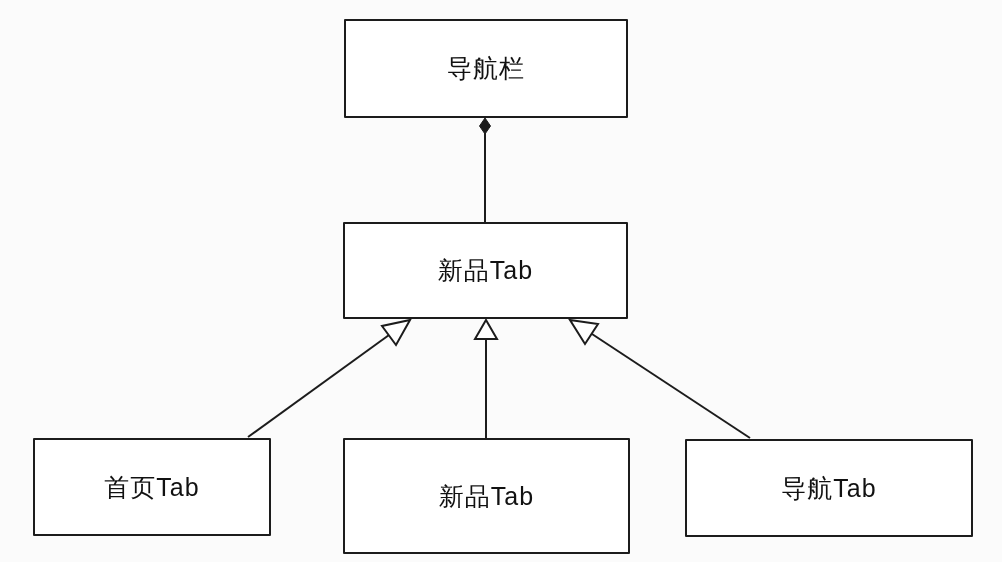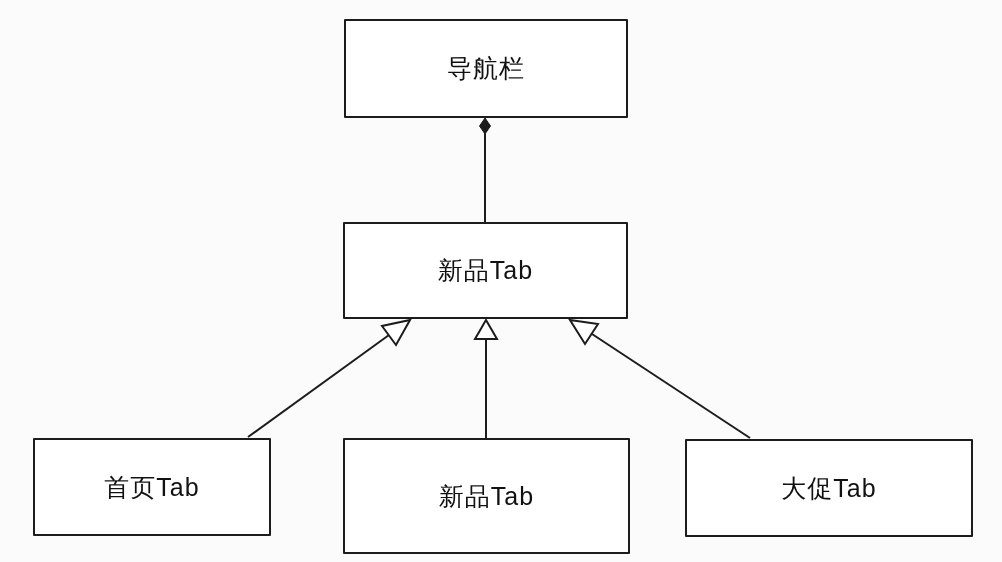--- a/index.html
+++ b/index.html
@@ -98,16 +98,16 @@
 
   <div class="node node-home">
     <span class="node-label">首页Tab</span>
   </div>
 
   <div class="node node-newitem">
     <span class="node-label">新品Tab</span>
   </div>
 
   <div class="node node-promo">
-    <span class="node-label">大促Tab</span>
+    <span class="node-label">导航Tab</span>
   </div>
 
 </div>
 
 </body></html>

